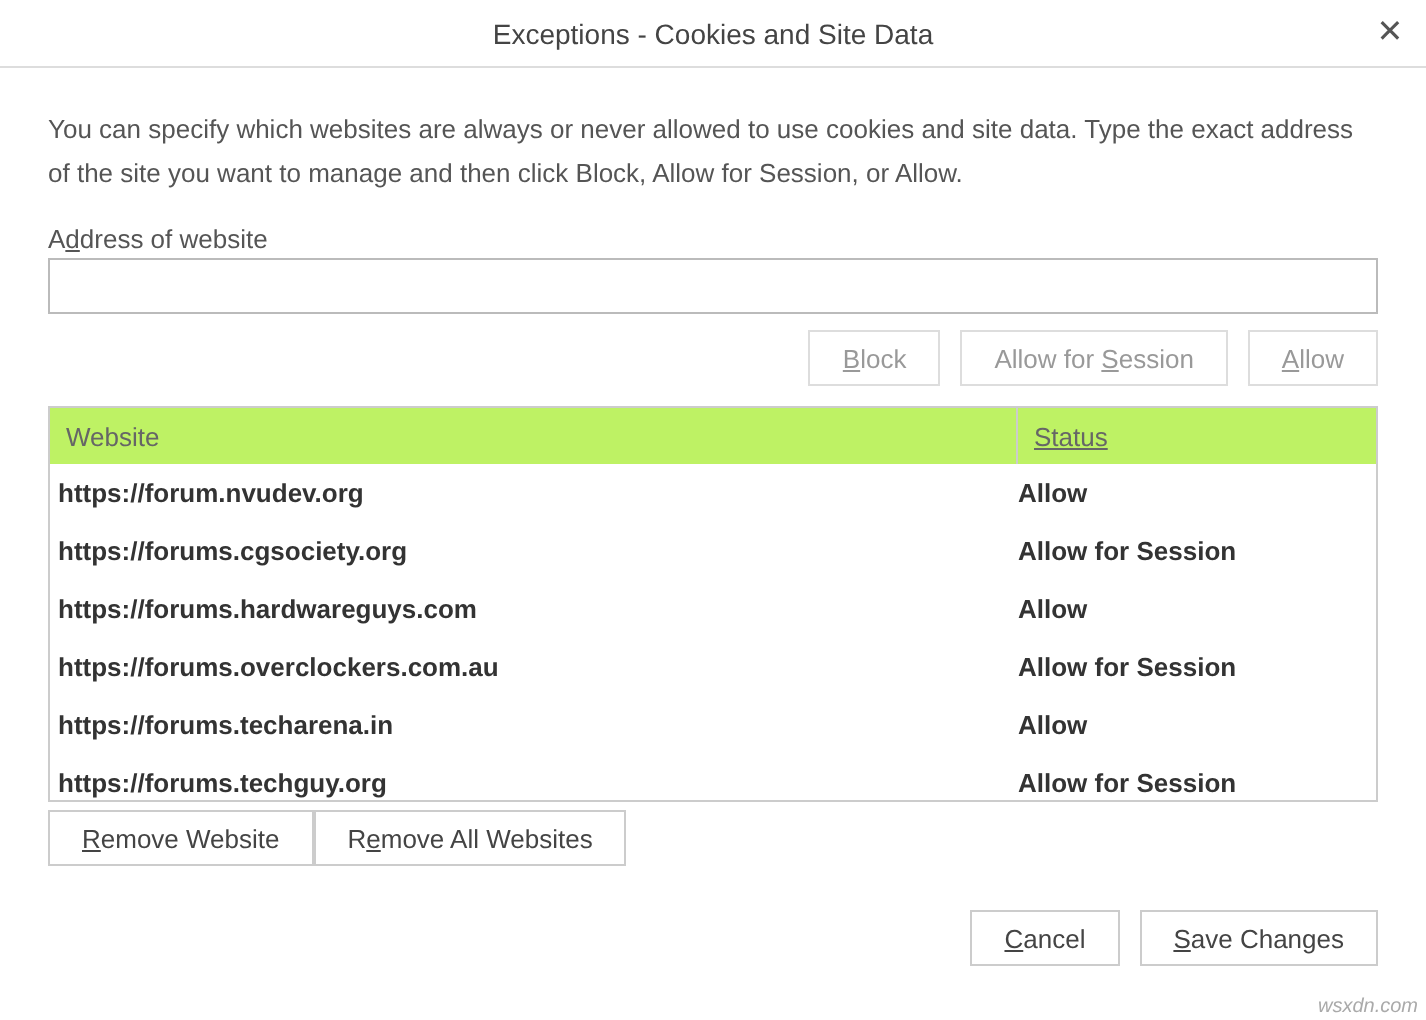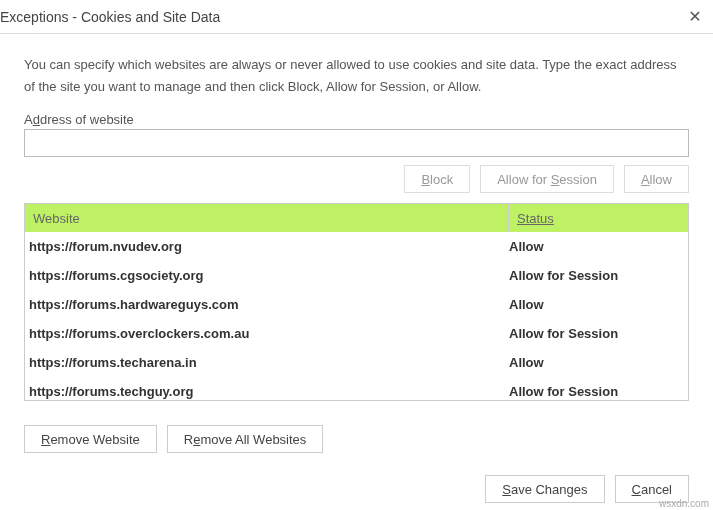--- a/index.html
+++ b/index.html
@@ -12,21 +12,21 @@
       font-size: 13px;
       color: #333;
       background: #fff;
       width: 713px;
       height: 510px;
       overflow: hidden;
     }
     .titlebar {
       display: flex;
       align-items: center;
-      justify-content: flex-start;
+      justify-content: center;
       height: 34px;
       position: relative;
       border-bottom: 1px solid #ddd;
       font-size: 14px;
       color: #444;
     }
     .close-btn {
       position: absolute;
       right: 8px;
       top: 6px;
@@ -137,35 +137,35 @@
       background: #c0c0c0;
       border: 1px solid #aaa;
     }
     .table-body::-webkit-scrollbar-button {
       height: 16px;
       background: #e8e8e8;
       border: 1px solid #ccc;
     }
     .below-row {
       display: flex;
-      gap: 10px;
-      margin-top: 24px;
+      margin-top: 4px;
     }
     .bottom-row {
       display: flex;
       justify-content: flex-end;
       gap: 10px;
       margin-top: 22px;
     }
     .watermark {
       position: absolute;
       bottom: 1px;
       right: 4px;
       font-size: 10px;
       color: #aaa;
+      font-style: italic;
     }
   </style>
 </head>
 <body>
 
 <div class="titlebar">
   <span>Exceptions - Cookies and Site Data</span>
   <div class="close-btn">✕</div>
 </div>
 
@@ -230,21 +230,21 @@
     <button class="btn">
       <span class="underline-char">R</span><span>emove Website</span>
     </button>
     <button class="btn">
       <span>R</span><span class="underline-char">e</span><span>move All Websites</span>
     </button>
   </div>
 
   <div class="bottom-row">
     <button class="btn">
+      <span class="underline-char">C</span><span>ancel</span>
+    </button>
+    <button class="btn">
       <span class="underline-char">S</span><span>ave Changes</span>
     </button>
-    <button class="btn">
-      <span class="underline-char">C</span><span>ancel</span>
-    </button>
   </div>
 </div>
 
 <div class="watermark">wsxdn.com</div>
 
 </body></html>

